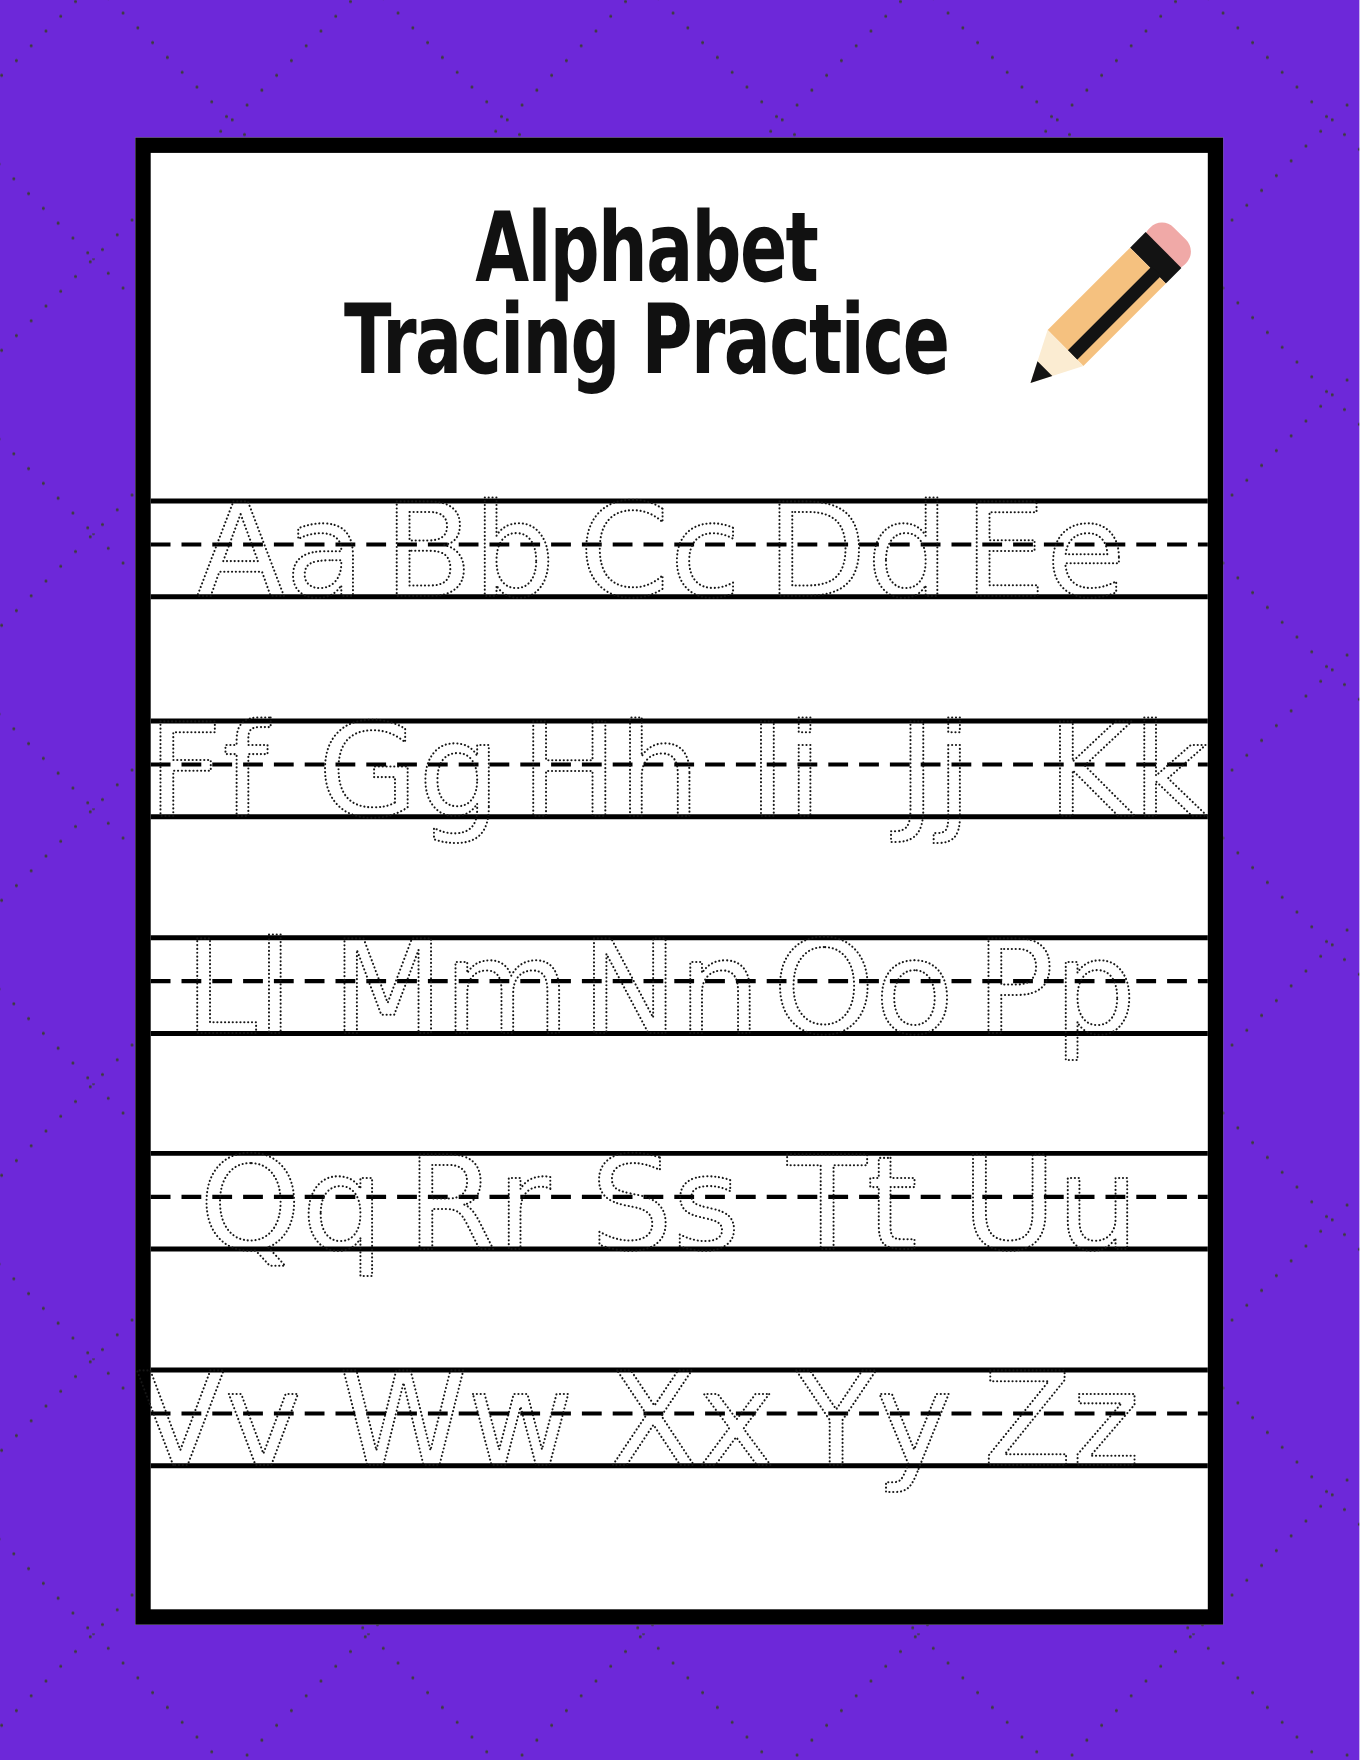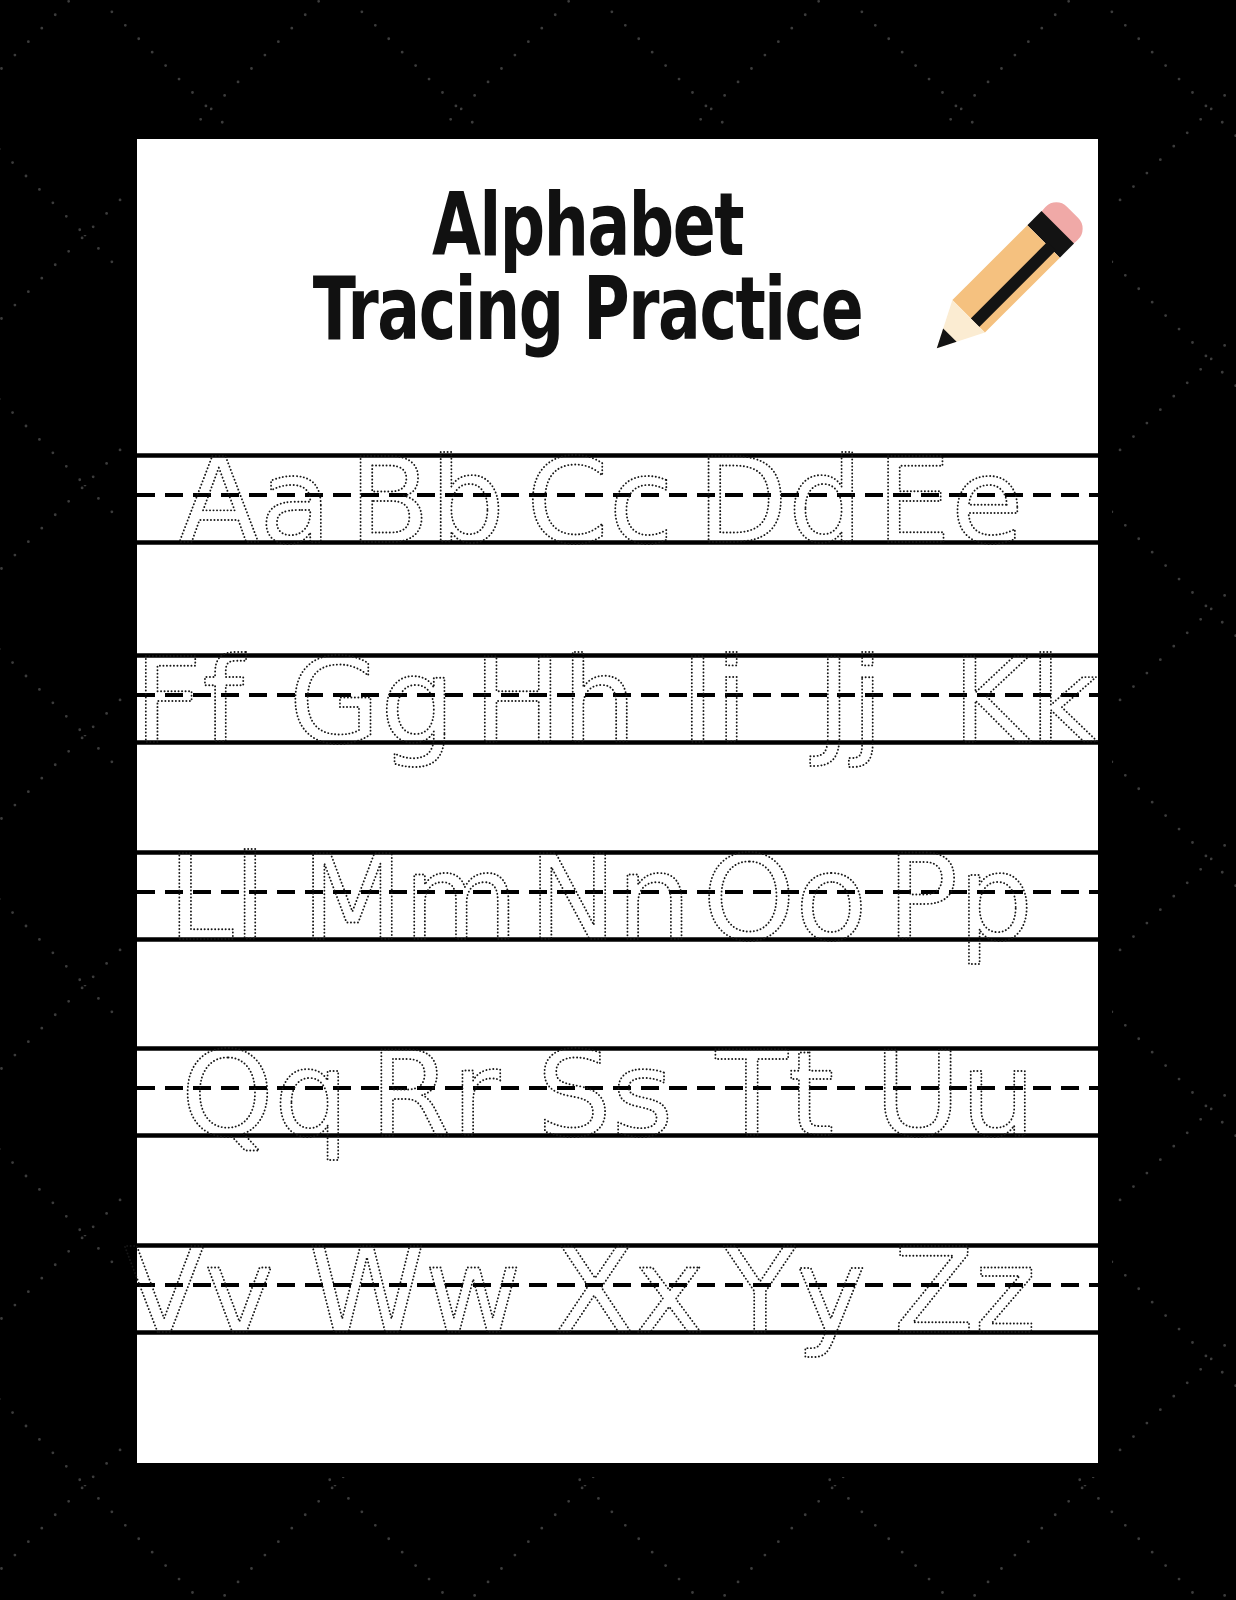--- a/index.html
+++ b/index.html
@@ -5,21 +5,21 @@
   html, body {
     margin: 0;
     padding: 0;
     background: #ffffff;
     font-family: "DejaVu Sans", sans-serif;
   }
   .page {
     position: relative;
     width: 1236px;
     height: 1600px;
-    background: #000000;
+    background: #6d28d9;
     overflow: hidden;
   }
   .bg-pattern {
     position: absolute;
     left: 0;
     top: 0;
   }
   .sheet {
     position: absolute;
     left: 123px;

